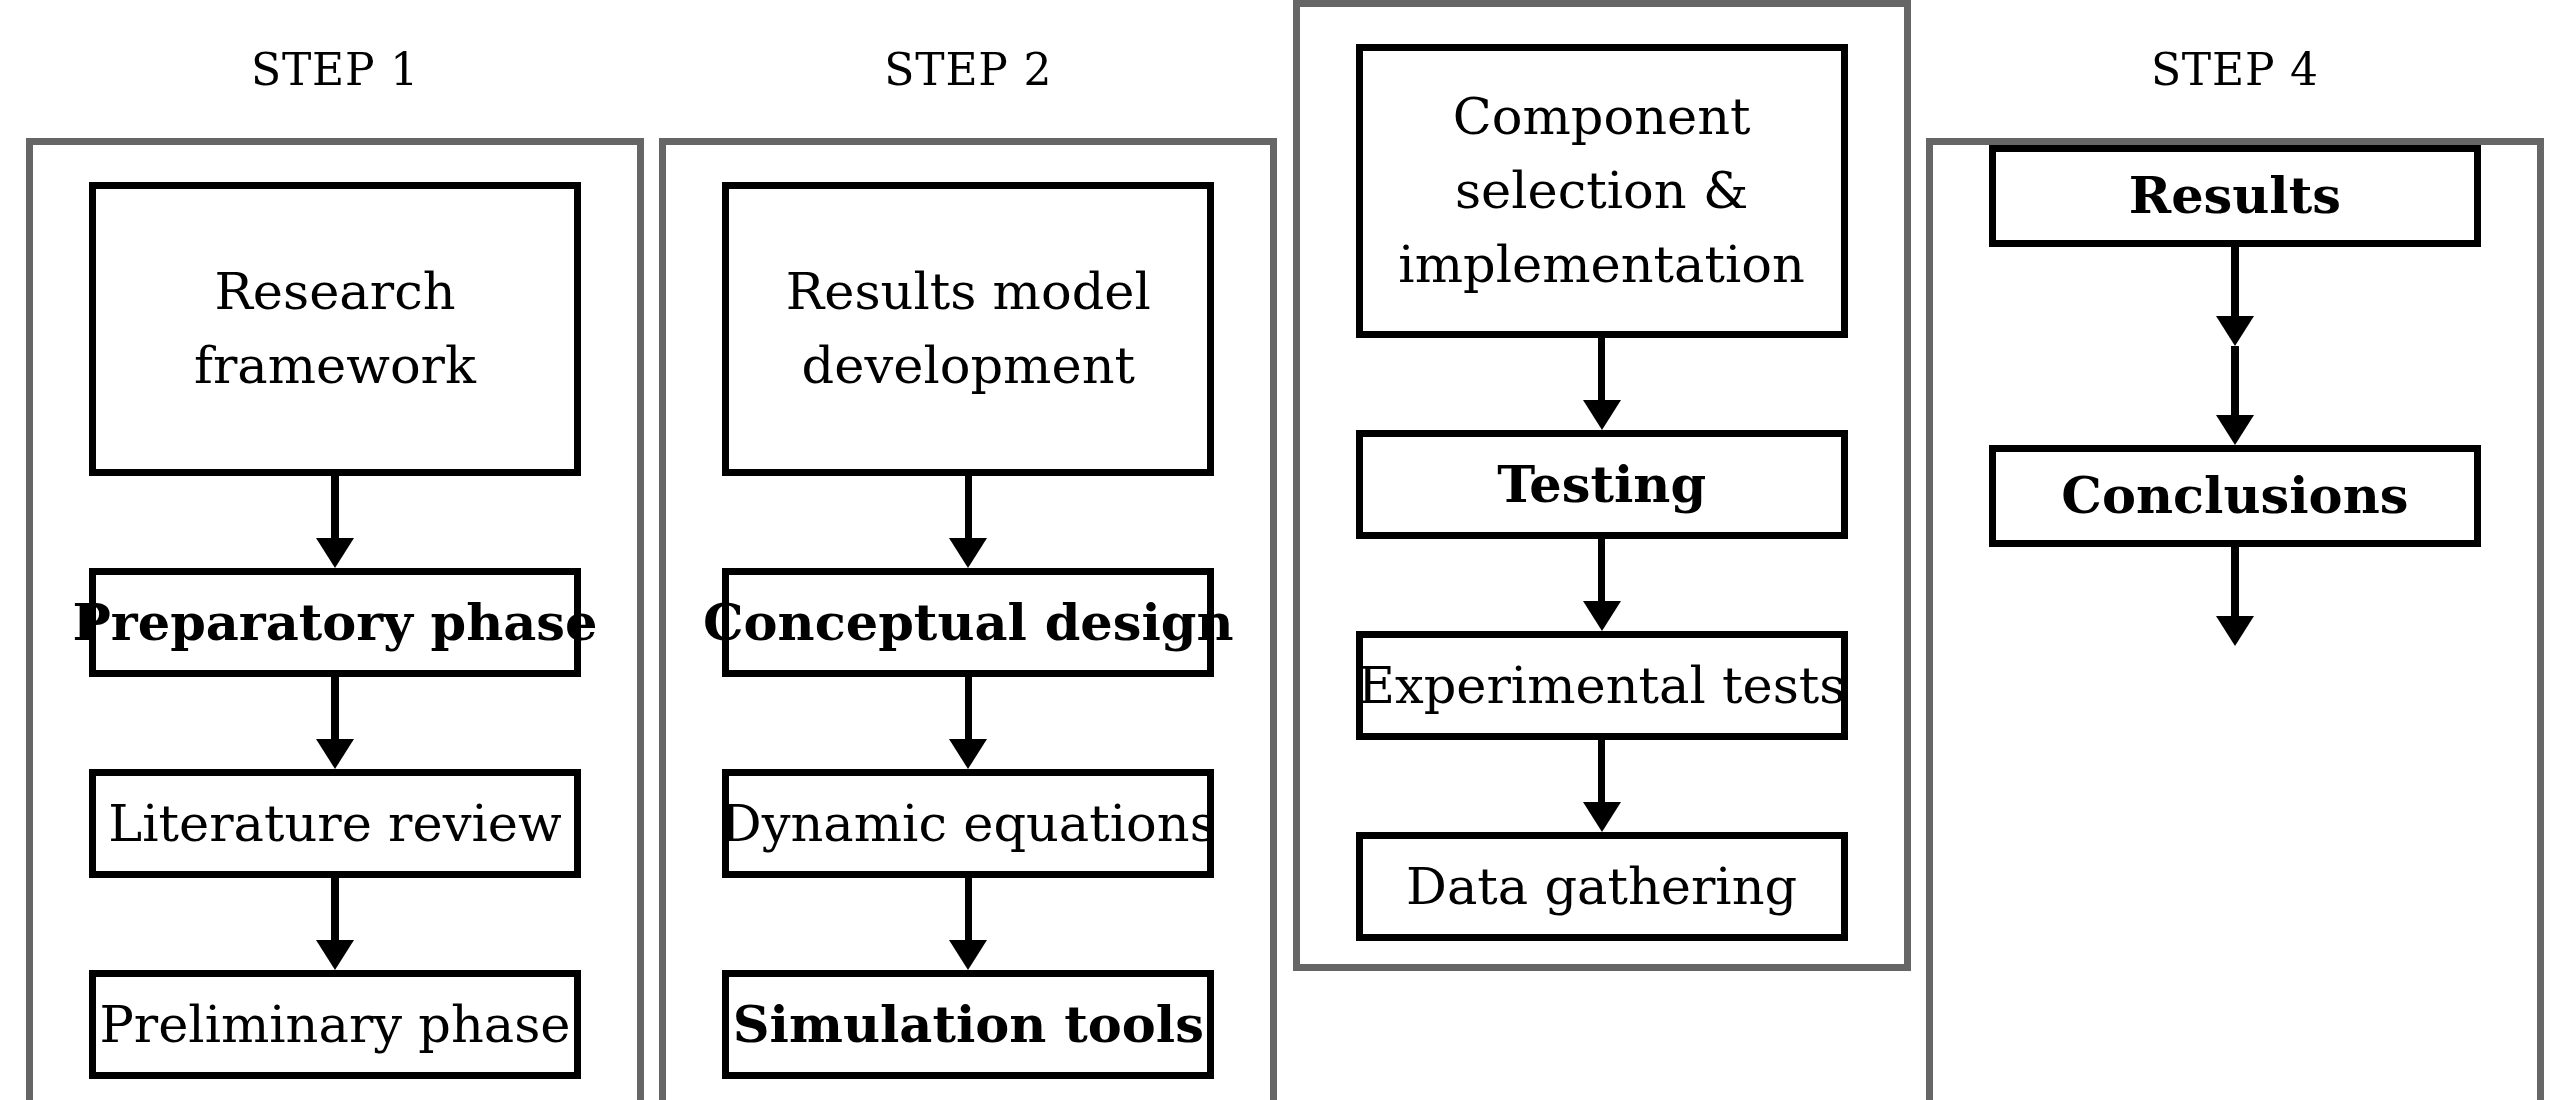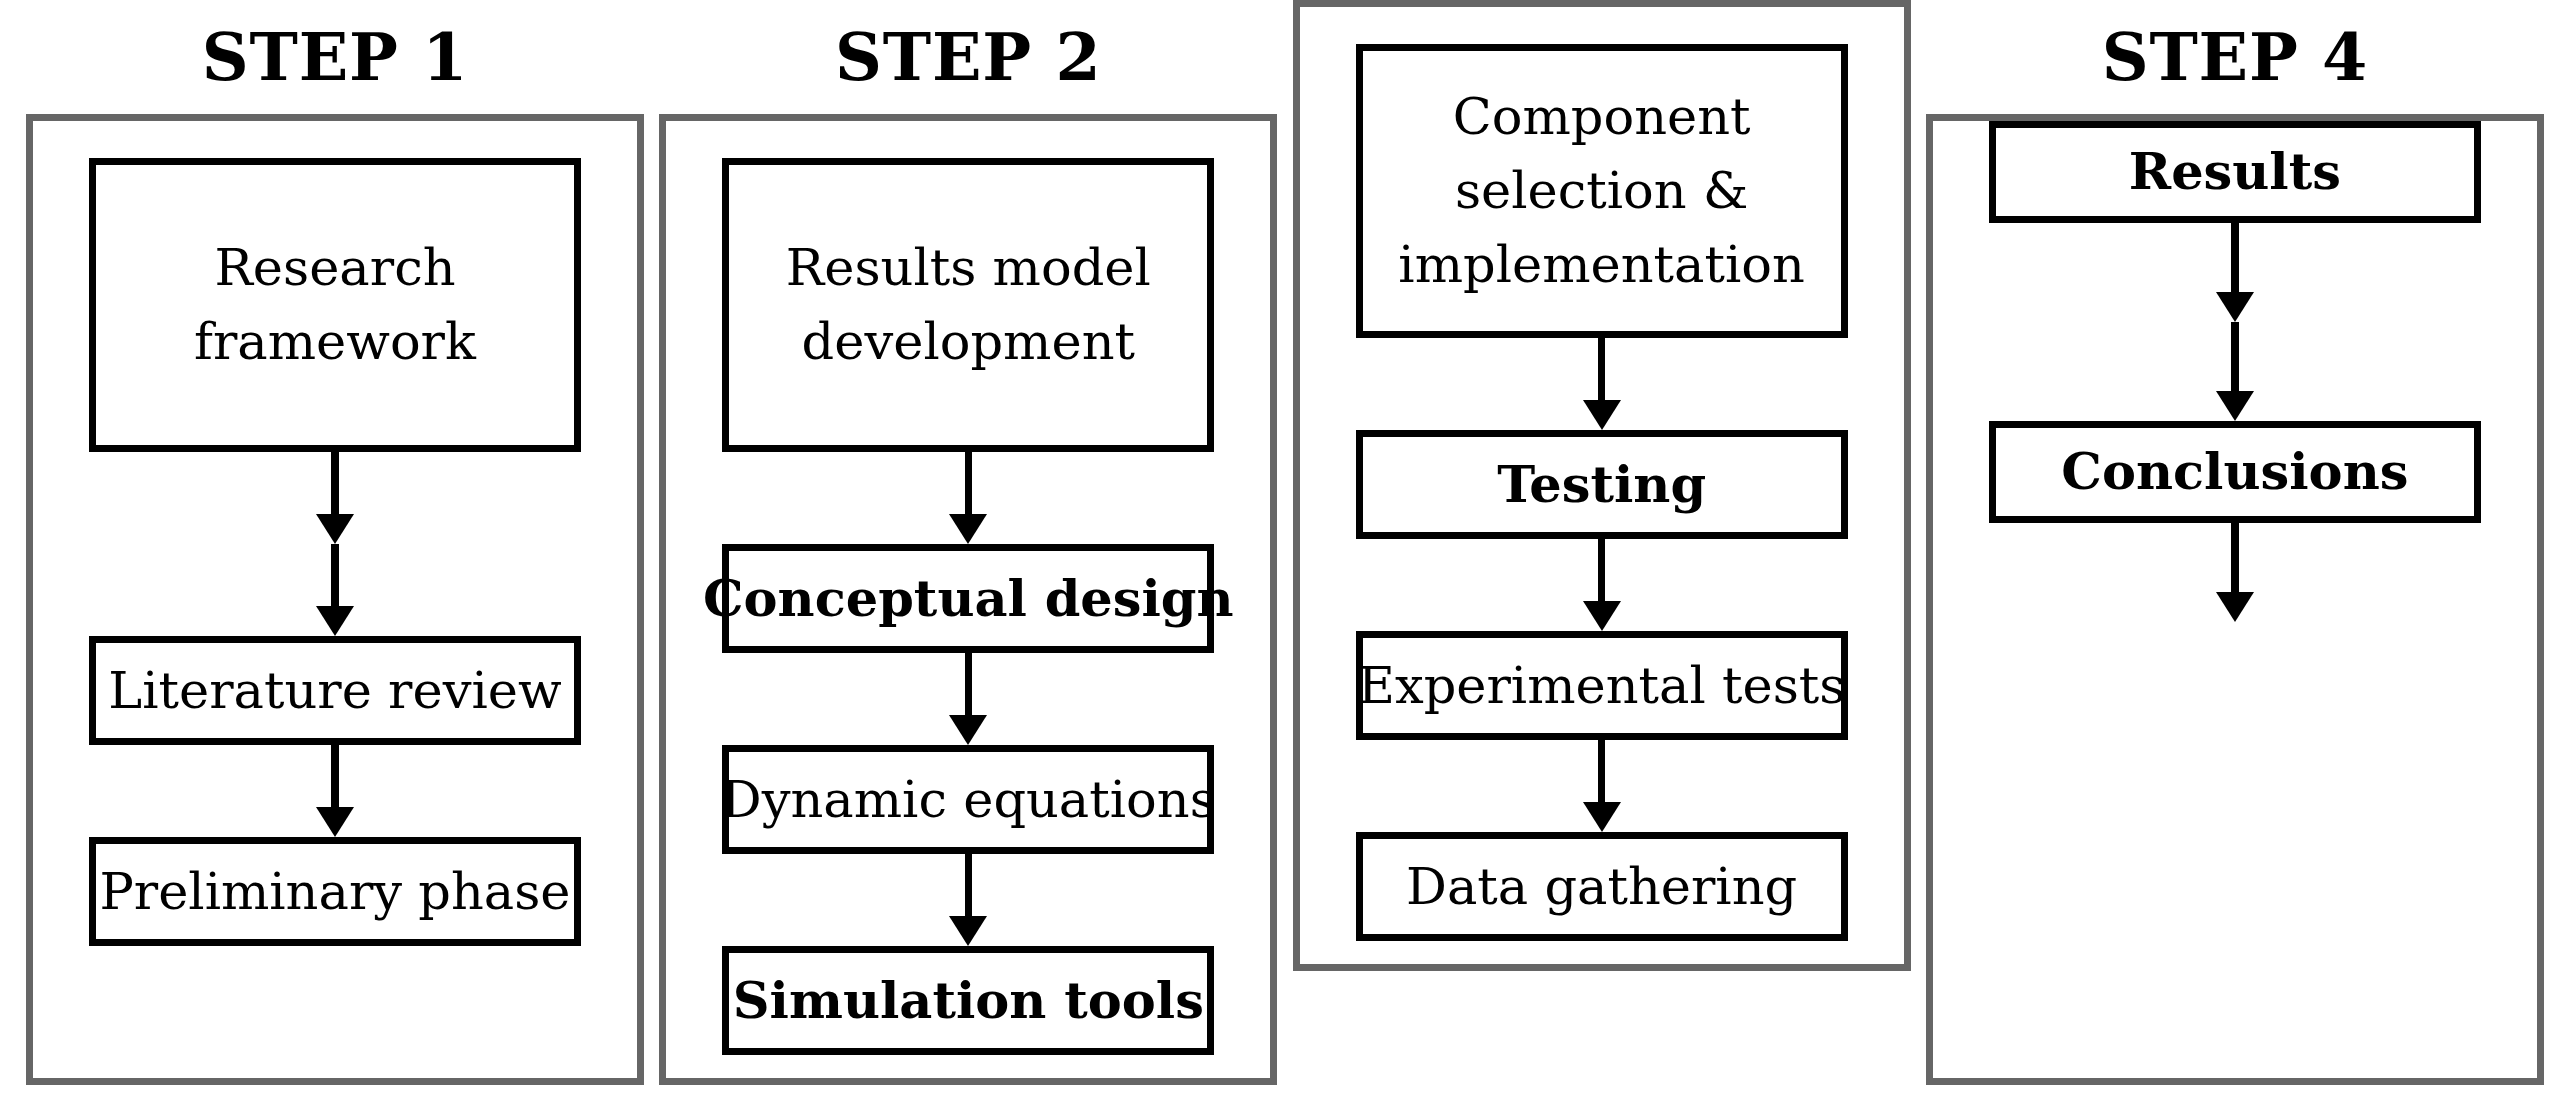--- a/index.html
+++ b/index.html
@@ -21,26 +21,26 @@
     box-sizing: border-box;
   }
   .column {
     flex: 0 0 auto;
     width: 618px;
     display: flex;
     flex-direction: column;
   }
   .step-title {
     height: 106px;
-    margin: 4px;
+    margin: 16px;
     display: flex;
     align-items: center;
     justify-content: center;
-    font-size: 65px;
-    font-weight: 700;
+    font-size: 44px;
+    font-weight: 400;
     letter-spacing: 0.8px;
   }
   .container {
     box-sizing: border-box;
     height: 971px;
     border: 7.6px solid #666666;
     background: #ffffff;
     display: flex;
     flex-direction: column;
     align-items: center;
@@ -99,20 +99,21 @@
 <div class="diagram">
 
   <section class="column">
     <h2 class="step-title">STEP 1</h2>
     <div class="container">
       <div class="box big" data-bold="false">Research framework</div>
       <div class="arrow a3">
           <div class="shaft"></div>
           <div class="head"></div>
         </div>
+      <div class="box small" data-bold="true">Preparatory phase</div>
       <div class="arrow a3">
           <div class="shaft"></div>
           <div class="head"></div>
         </div>
       <div class="box small" data-bold="false">Literature review</div>
       <div class="arrow a3">
           <div class="shaft"></div>
           <div class="head"></div>
         </div>
       <div class="box small" data-bold="false">Preliminary phase</div>

